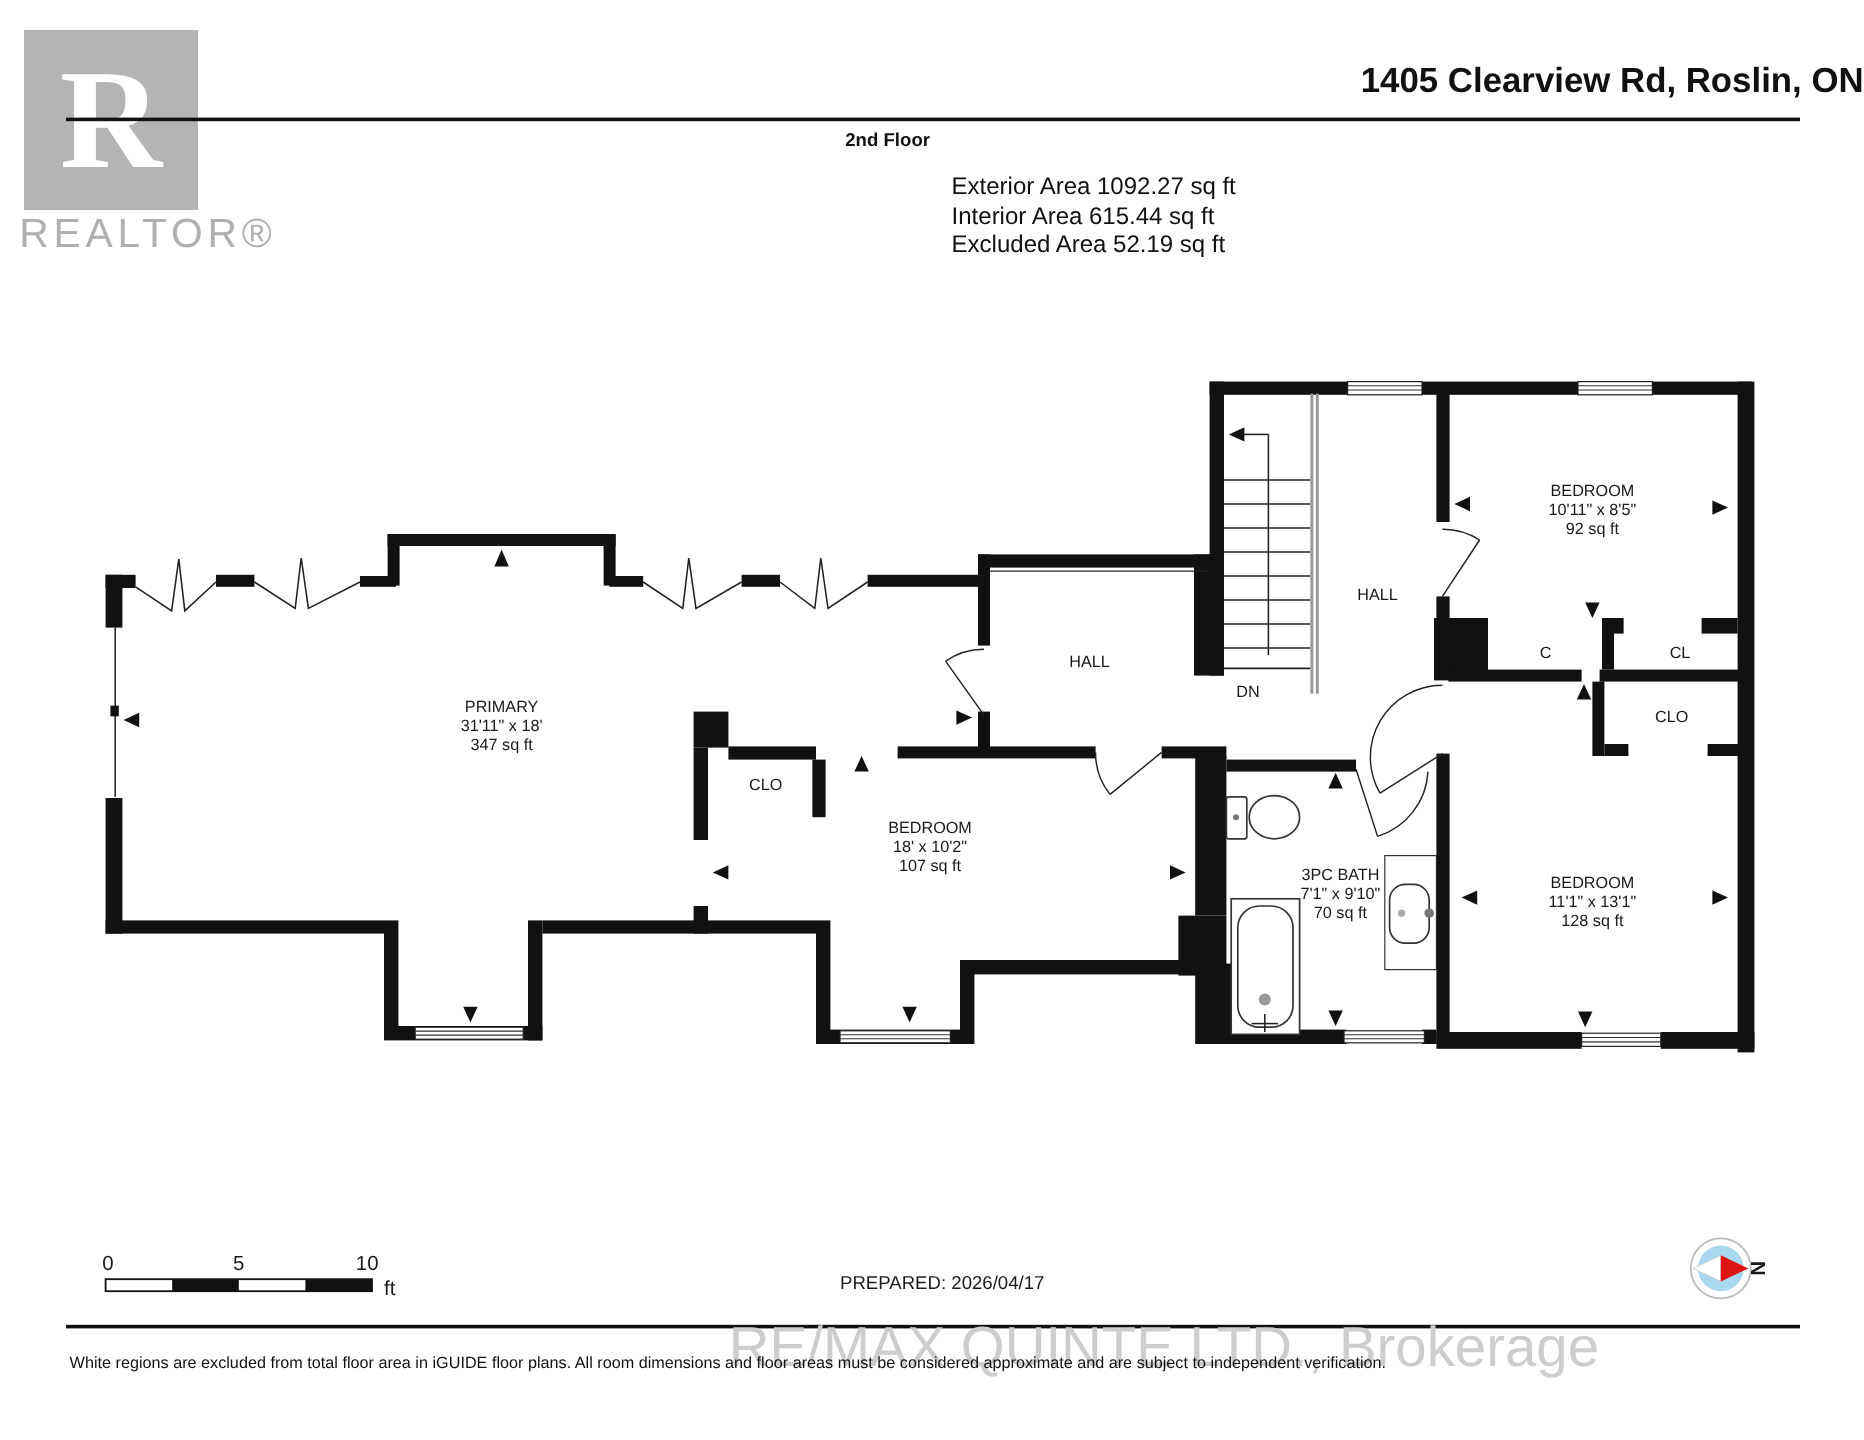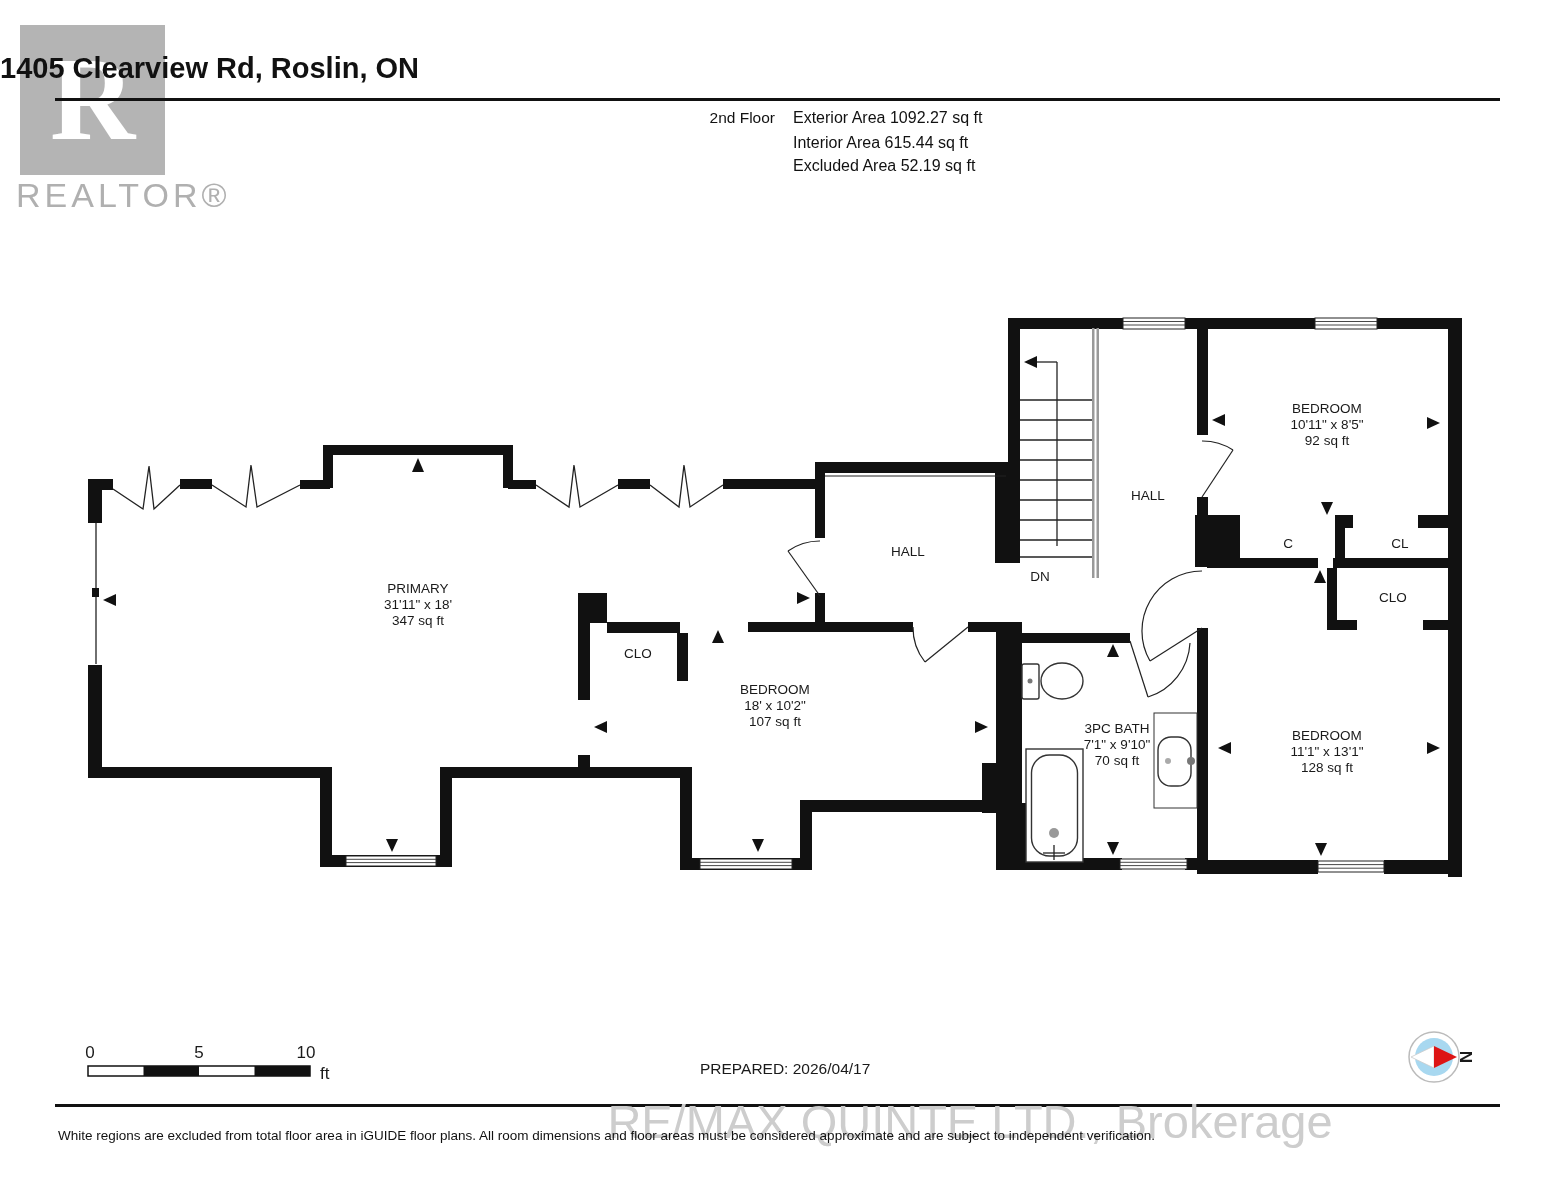--- a/index.html
+++ b/index.html
@@ -3,26 +3,26 @@
 <meta charset="utf-8">
 <style>
   html,body{margin:0;padding:0;background:#fff;}
   #page{position:relative;width:1553px;height:1200px;background:#fff;overflow:hidden;
         font-family:"Liberation Sans",sans-serif;color:#111;}
   
   #logo-box{position:absolute;left:20px;top:25px;width:145px;height:150px;background:#b4b4b4;
             display:flex;align-items:center;justify-content:center;}
   #logo-letter{font-family:"Liberation Serif",serif;font-weight:bold;font-size:118px;color:#fff;line-height:1;}
   #logo-label{position:absolute;left:16px;top:176px;font-size:34px;letter-spacing:4px;color:#b0b0b0;}
-  #page-title{position:absolute;left:0;top:52px;width:1553px;text-align:left;
+  #page-title{position:absolute;left:0;top:52px;width:1553px;text-align:right;
               font-size:29px;font-weight:bold;}
   #header-rule{position:absolute;left:55px;top:98px;width:1445px;height:3px;background:#111;}
   #floor-label{position:absolute;left:0;top:109px;width:775px;text-align:right;
-               font-size:15.5px;font-weight:normal;}
-  .area-line{position:absolute;left:793px;font-size:16px;}
+               font-size:15.5px;font-weight:bold;}
+  .area-line{position:absolute;left:793px;font-size:20px;margin-top:36px;}
   
   #disclaimer{position:absolute;left:58px;top:1112px;width:1440px;font-size:13.5px;z-index:3;margin-top:16px;}
   #watermark{position:absolute;left:480px;top:1094px;width:980px;text-align:center;
              font-size:47px;color:#cdcdcd;z-index:2;white-space:nowrap;}
   svg{position:absolute;left:0;top:0;z-index:1;}
   svg text{font-family:"Liberation Sans",sans-serif;fill:#1a1a1a;}
   .room-name,.room-dims,.room-area,.small-label{font-size:13.5px;text-anchor:middle;}
   .wall{fill:#111;stroke:none;}
   .thin{stroke:#222;stroke-width:1.3;fill:none;}
   .door{stroke:#222;stroke-width:1.2;fill:none;}

